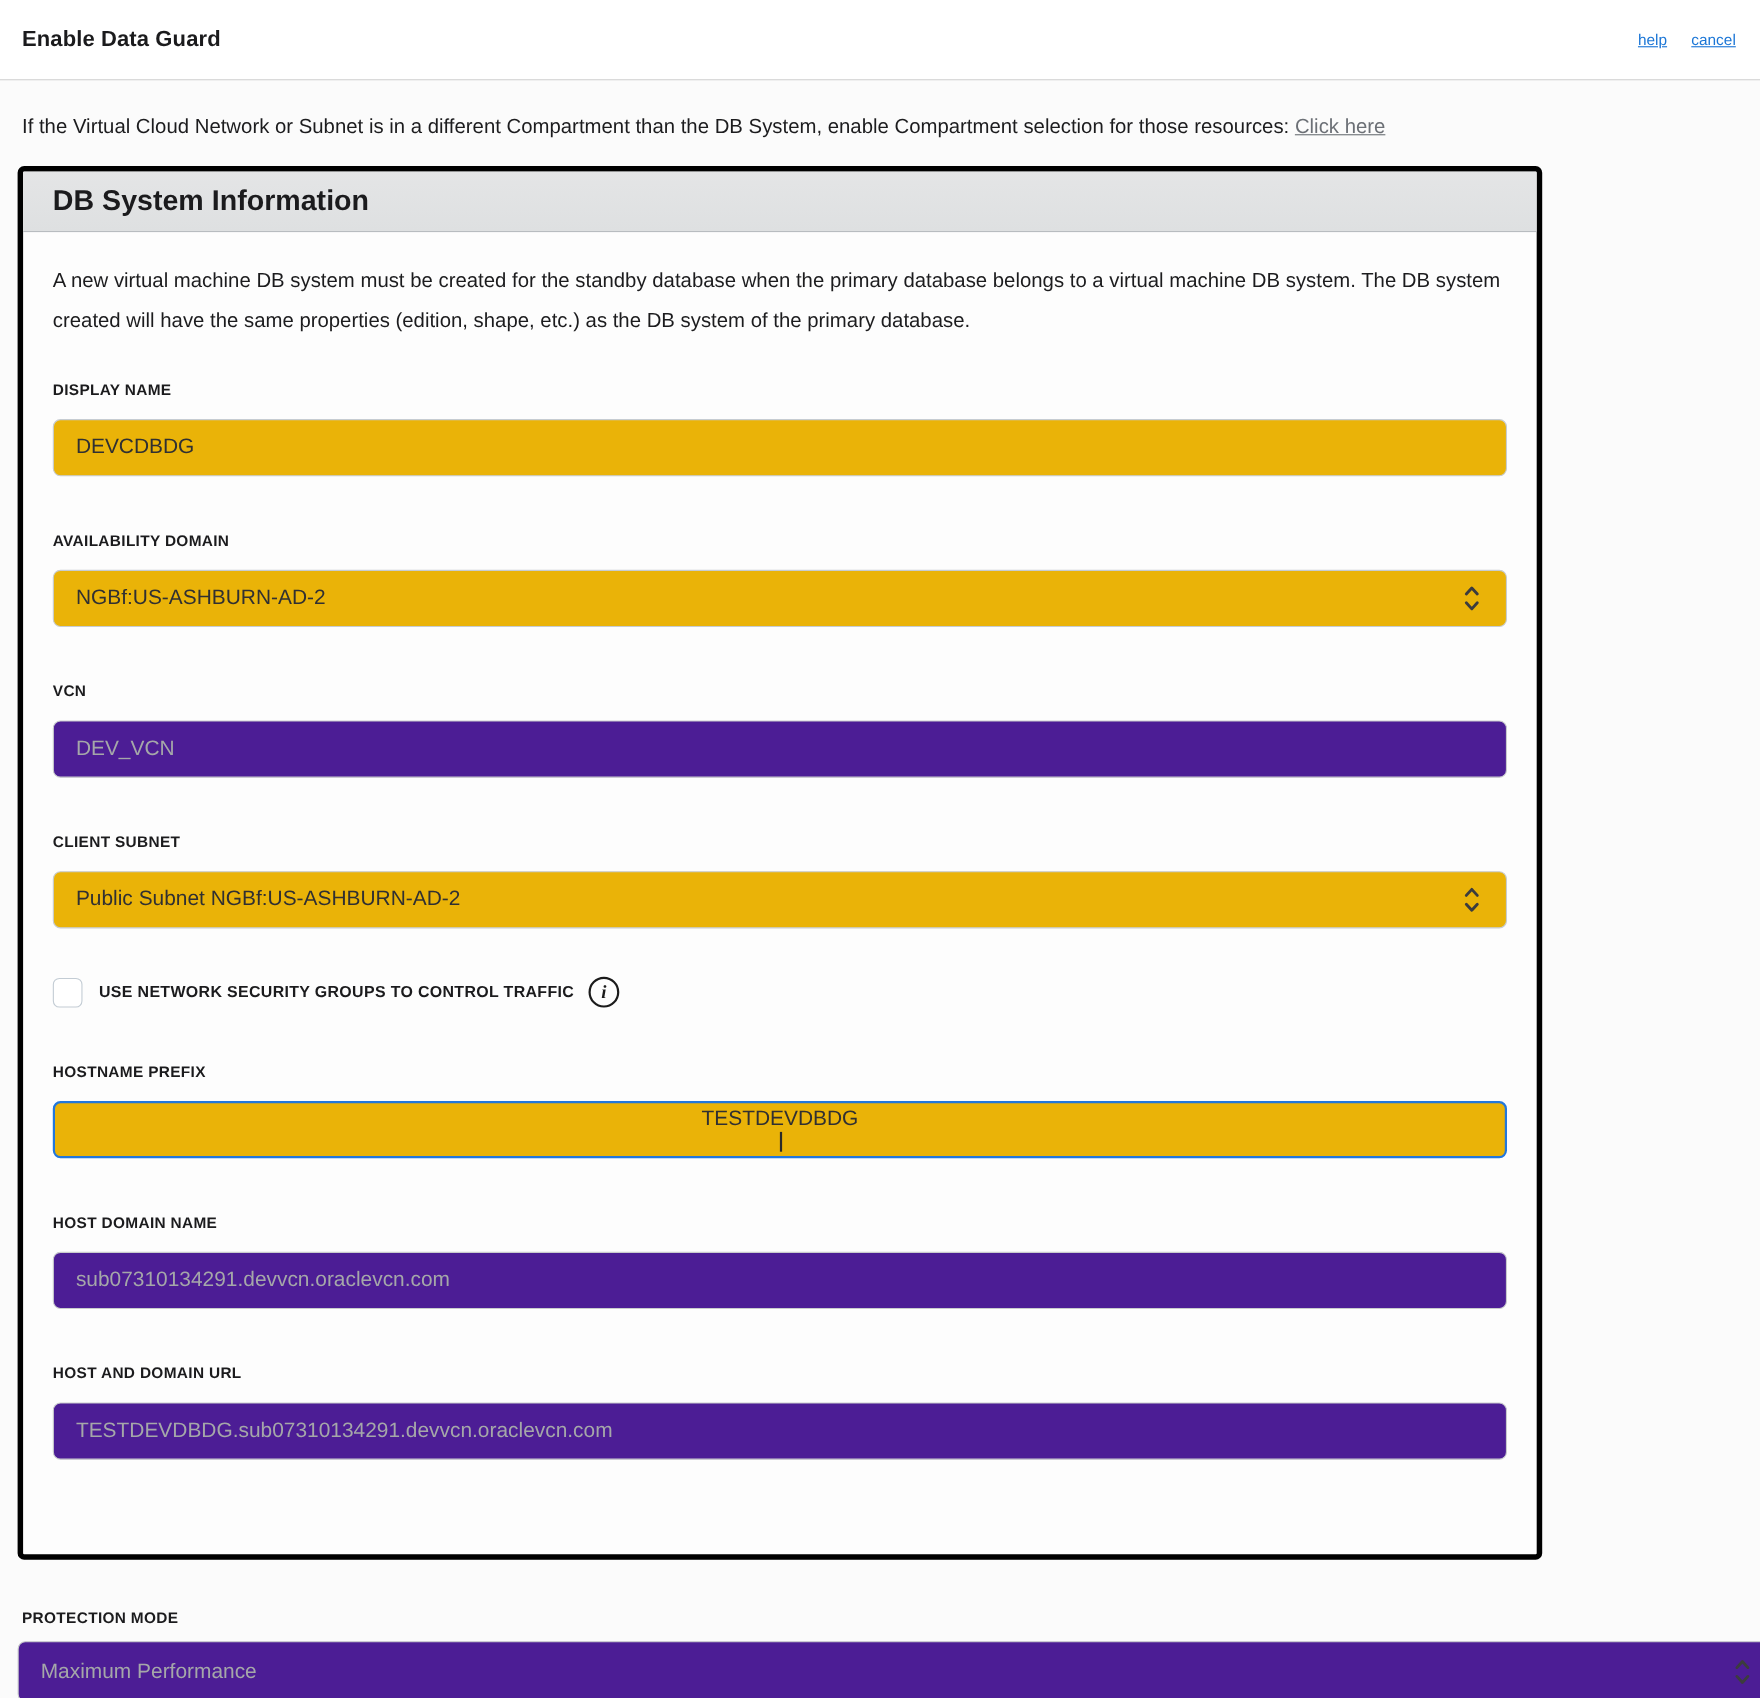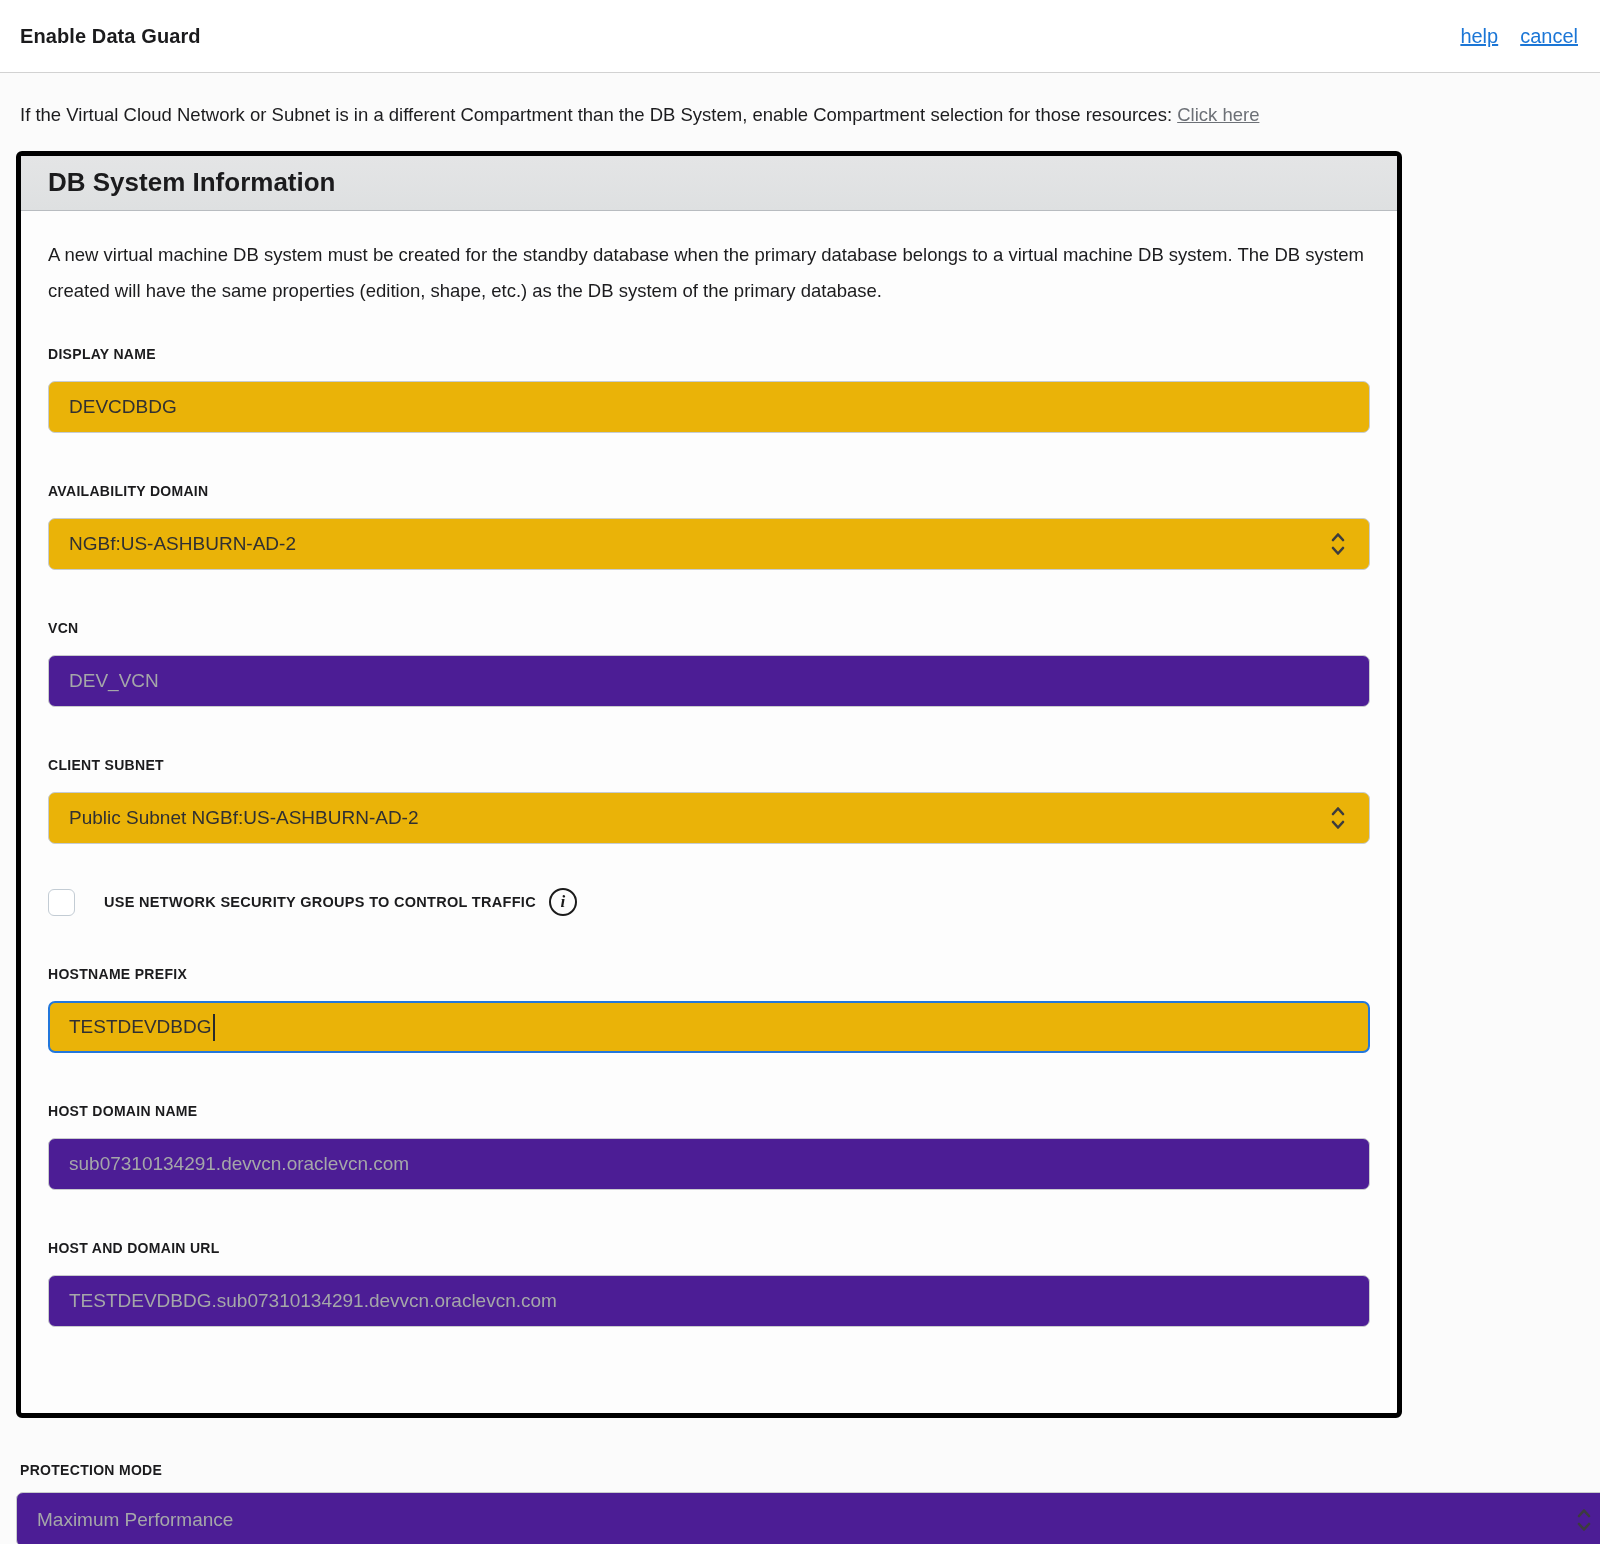--- a/index.html
+++ b/index.html
@@ -23,21 +23,21 @@
     padding: 0 22px 0 20px;
   }
   .topbar h1 {
     font-size: 20px;
     font-weight: 700;
     color: #1b1b1d;
     letter-spacing: 0.1px;
   }
   .topbar .links { display: flex; gap: 22px; }
   .topbar .links a {
-    font-size: 20px;
+    font-size: 14px;
     color: #1b76d6;
     text-decoration: underline;
     cursor: pointer;
   }
 
   
   .intro {
     margin: 24px 20px 0 20px;
     max-width: 1532px;
     font-size: 18.5px;
@@ -118,20 +118,21 @@
     top: 50%;
     transform: translateY(-50%);
     width: 18px;
     height: 30px;
     display: block;
   }
 
   .control.focused {
     border: 2px solid #2277dc;
     padding: 4px 19px;
+    flex-direction: column;
   }
   .caret {
     display: inline-block;
     width: 2px;
     height: 27px;
     background: #2a2a2a;
     margin-left: 1px;
     animation: blink 1.1s steps(1) infinite;
   }
   @keyframes blink { 50% { opacity: 0; } }
@@ -145,21 +146,21 @@
   .checkbox {
     width: 27px;
     height: 27px;
     border: 1px solid #c3ccd4;
     border-radius: 6px;
     background: #ffffff;
     cursor: pointer;
     flex: none;
   }
   .checkbox-row .cb-label {
-    margin-left: 29px;
+    margin-left: 15px;
     font-size: 14.5px;
     font-weight: 700;
     letter-spacing: 0.3px;
     color: #1b1b1d;
   }
   .info-icon {
     margin-left: 13px;
     width: 28px;
     height: 28px;
     border: 2px solid #1b1b1b;

